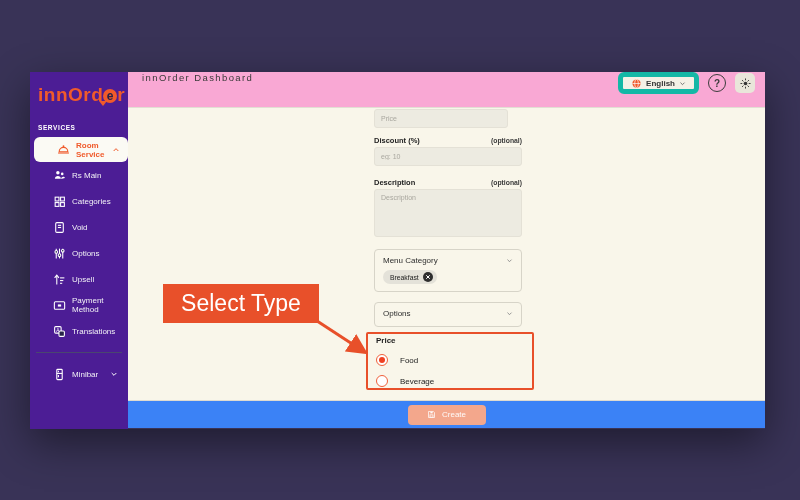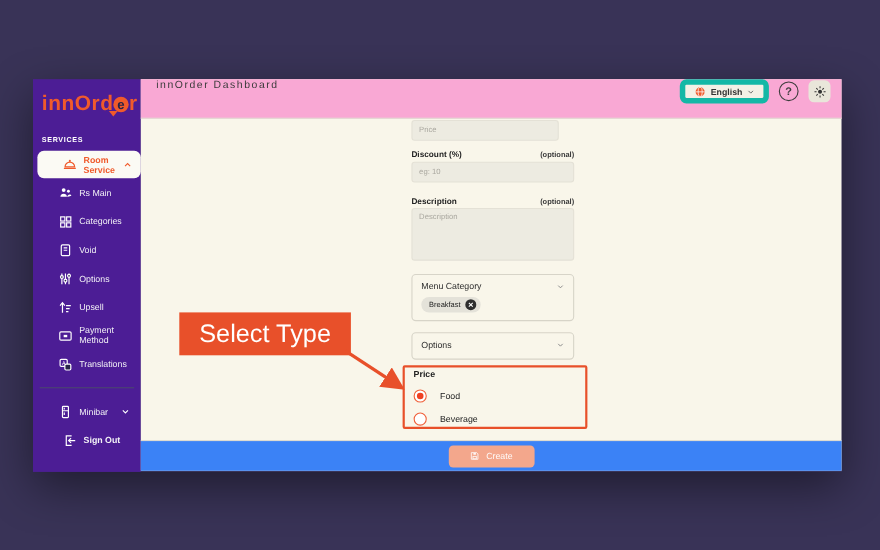--- a/index.html
+++ b/index.html
@@ -251,28 +251,20 @@
           <line x1="7" y1="10" x2="17" y2="10" stroke="#fff" stroke-width="2"></line>
           <line x1="10" y1="5" x2="10" y2="8" stroke="#fff" stroke-width="2"></line>
           <line x1="10" y1="13" x2="10" y2="17" stroke="#fff" stroke-width="2"></line>
         </svg>
       <span>Minibar</span>
       <svg class="chev-end" width="8" height="8" viewBox="0 0 24 24">
           <polyline points="5,9 12,16 19,9" fill="none" stroke="#fff" stroke-width="3"></polyline>
         </svg>
     </div>
 
-    <div class="side-item signout">
-      <svg width="13" height="13" viewBox="0 0 24 24">
-          <path d="M15 4H6v16h9" fill="none" stroke="#fff" stroke-width="2"></path>
-          <line x1="10" y1="12" x2="21" y2="12" stroke="#fff" stroke-width="2"></line>
-          <polyline points="14,8 10,12 14,16" fill="none" stroke="#fff" stroke-width="2"></polyline>
-        </svg>
-      <span>Sign Out</span>
-    </div>
   </nav>
 
   <div class="main">
 
     <div class="topbar">
       <div class="topbar-title">innOrder Dashboard</div>
       <div class="topbar-right">
         <button class="lang-btn">
           <svg width="11" height="11" viewBox="0 0 24 24">
               <circle cx="12" cy="12" r="9" fill="#f05a2b"></circle>

